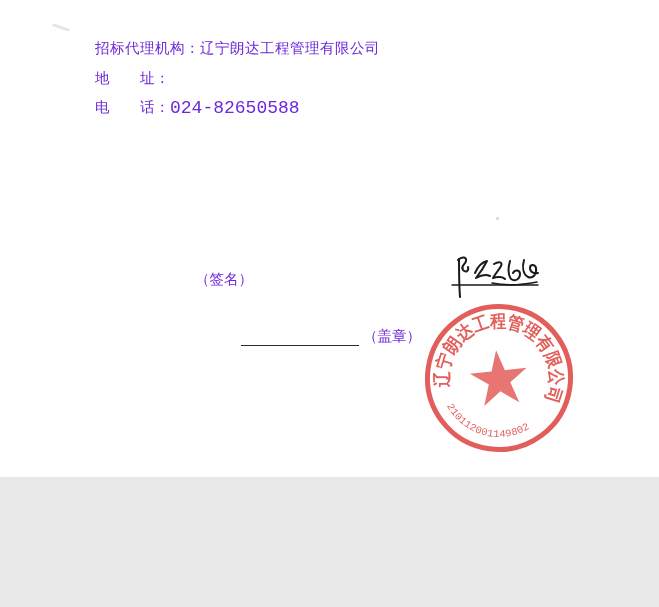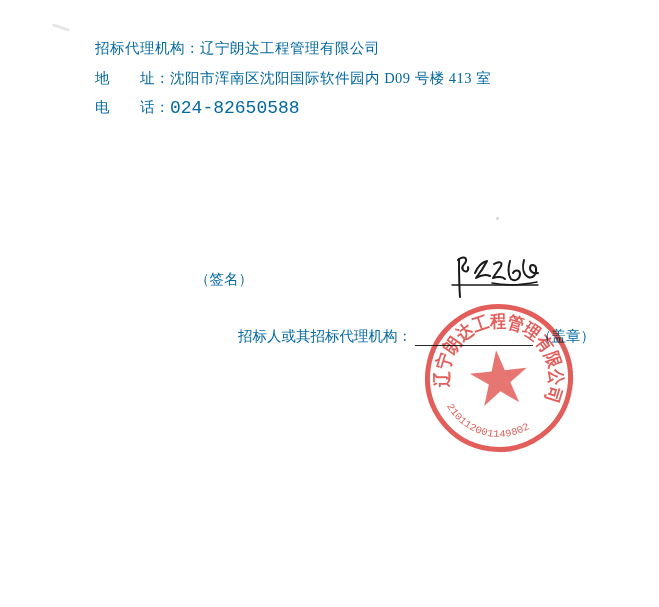--- a/index.html
+++ b/index.html
@@ -2,24 +2,24 @@
 <html><head>
 <meta charset="utf-8">
 <style>
   html,body{margin:0;padding:0;}
   body{
     font-family:"Liberation Serif","DejaVu Serif",serif;
     background:#e8e8e8;
   }
   .page{
     position:relative;
-    width:659px;height:607px;
+    width:659px;height:477px;
     background:#ffffff;
     overflow:hidden;
-    color:#0369a1;
+    color:#6d28d9;
   }
   
   .contact-block{
     position:absolute;left:95px;top:34px;
   }
   .field-row{
     height:29.5px;display:flex;align-items:center;
     font-size:14.5px;letter-spacing:.5px;
   }
   .field-label{white-space:pre;}
@@ -80,21 +80,20 @@
   <div class="smudge"></div>
   <div class="dot"></div>
 
   <div class="contact-block">
     <div class="field-row">
       <span class="field-label">招标代理机构：</span>
       <span class="field-value">辽宁朗达工程管理有限公司</span>
     </div>
     <div class="field-row">
       <span class="field-label">地　　址：</span>
-      <span class="field-value">沈阳市浑南区沈阳国际软件园内 D09 号楼 413 室</span>
     </div>
     <div class="field-row">
       <span class="field-label">电　　话：</span>
       <span class="field-value mono">024-82650588</span>
     </div>
   </div>
 
   <div class="sig-line">
       <span class="sig-slot"></span>
       <span class="suffix">（签名）</span>
@@ -107,21 +106,20 @@
       <path d="M11 7 C11 18 11 32 12 45"></path>
       <path d="M27 21 C30 14 35 10 39 9 C36 15 32 21 28 26 C33 23 38 22 42 24"></path>
       <path d="M46 12 C51 9 55 10 53 14 C51 18 47 22 45 26 C50 24 55 25 57 27"></path>
       <path d="M62 9 C60 16 60 23 63 27 C67 30 72 27 72 22 C72 18 67 17 65 21"></path>
       <path d="M76 8 C74 15 75 22 80 25 C85 27 89 22 88 16 C87 12 82 12 82 16 C82 20 86 22 90 21"></path>
       <path d="M44 31 C58 34 74 33 89 30" stroke-width="1.6"></path>
     </g>
   </svg>
 
   <div class="seal-line">
-    <span>招标人或其招标代理机构：</span>
       <span class="seal-underline"></span>
       <span class="suffix">（盖章）</span>
   </div>
 
   <svg class="stamp-svg" viewBox="-85 -85 170 170" aria-hidden="true">
     <defs>
       <path id="arc-company" d="M -48.5 15.8 A 51 51 0 1 1 48.5 15.8" fill="none"></path>
       <path id="arc-number" d="M -47.7 34.7 A 59 59 0 0 0 47.7 34.7" fill="none"></path>
     </defs>
     <g transform="rotate(8)" fill="#e0504c" stroke="none">

